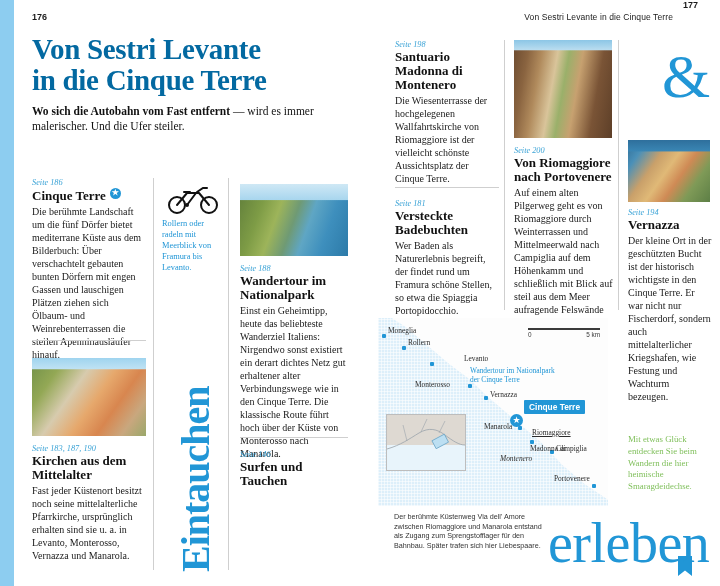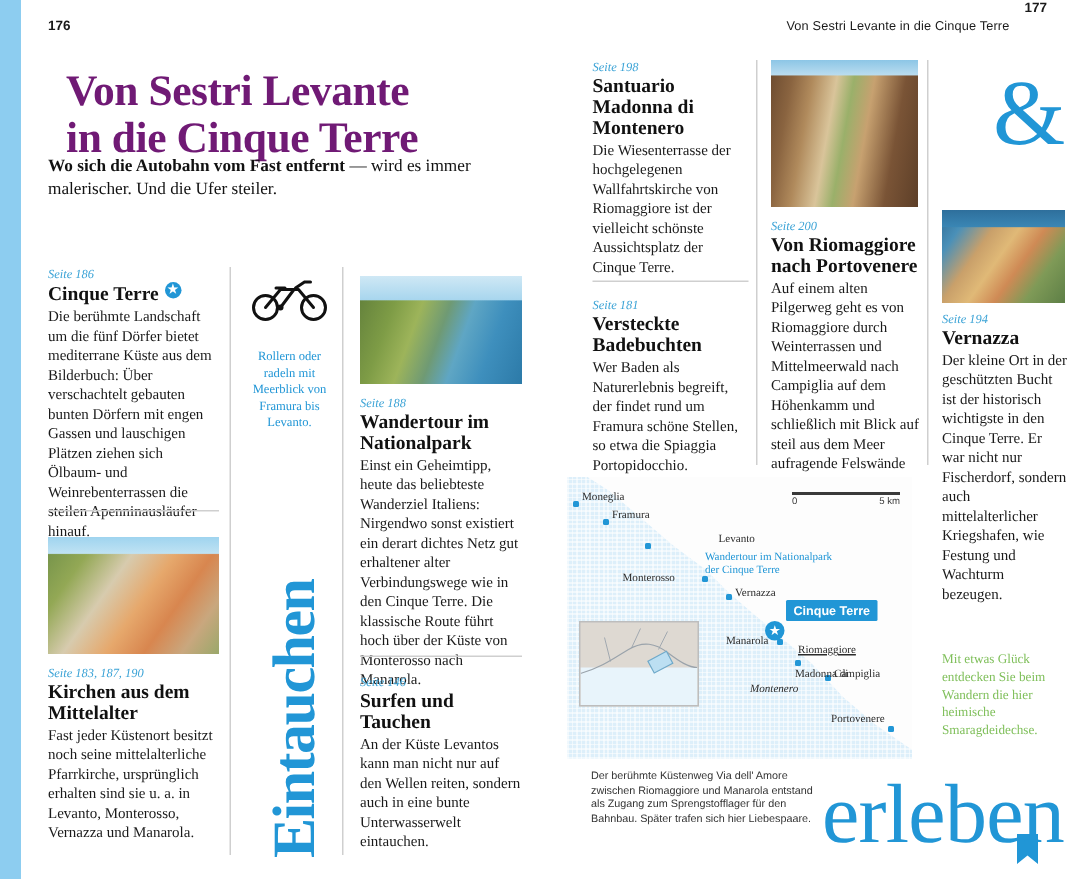--- a/index.html
+++ b/index.html
@@ -14,21 +14,21 @@
   .edge-left{position:absolute;left:0;top:0;width:14px;height:586px;background:#8dcdf0;}
 
   .page-num{position:absolute;font-family:"Liberation Sans",sans-serif;font-weight:bold;font-size:9px;color:#1a1a1a;}
   #pn-left{left:32px;top:12px;}
   #pn-right{right:22px;top:0;}
   .run-head{position:absolute;right:47px;top:12px;font-family:"Liberation Sans",sans-serif;font-size:8.5px;color:#1a1a1a;letter-spacing:.1px;}
 
   
   .headline{position:absolute;left:32px;top:34px;width:310px;}
   .headline h1{
-    margin:12px;font-size:29px;line-height:1.07;font-weight:bold;color:#701a75;
+    margin:0;font-size:29px;line-height:1.07;font-weight:bold;color:#0369a1;
     letter-spacing:-.3px;
   }
   .standfirst{position:absolute;left:32px;top:104px;width:300px;font-size:11.5px;line-height:1.34;color:#111;}
   .standfirst b{font-weight:bold;}
 
   
   .col{position:absolute;}
   .seite{font-style:italic;font-size:8.3px;color:#3ba3d6;margin-bottom:1px;font-family:"Liberation Serif",serif;}
   .teaser-title{font-size:13px;line-height:1.08;font-weight:bold;color:#111;margin:0 0 2px 0;}
   .body-txt{font-size:10px;line-height:1.3;color:#1a1a1a;text-align:left;}
@@ -79,21 +79,21 @@
     position:absolute;color:#2196d6;font-weight:normal;
     font-size:56px;line-height:1;font-family:"Liberation Serif",serif;letter-spacing:-.5px;
   }
   .ampersand{
     position:absolute;color:#2196d6;font-size:62px;line-height:1;
     font-family:"Liberation Serif",serif;font-weight:normal;
   }
 
   
   .bike-wrap{position:absolute;text-align:center;}
-  .bike-cap{font-size:8.4px;line-height:1.3;color:#2196d6;text-align:center;margin-top:14px;}
+  .bike-cap{font-size:8.4px;line-height:1.3;color:#2196d6;text-align:left;margin-top:1px;}
 
   
   .green-cap{position:absolute;font-size:8.8px;line-height:1.34;color:#7fbf5a;}
 
   
   .map{position:absolute;left:378px;top:318px;width:230px;height:188px;background:#eaf6fc;overflow:hidden;}
   .sea{position:absolute;inset:0;
     background:
       repeating-linear-gradient(0deg,rgba(255,255,255,.55) 0 1px,rgba(0,0,0,0) 1px 3px),
       repeating-linear-gradient(90deg,rgba(255,255,255,.55) 0 1px,rgba(0,0,0,0) 1px 3px),
@@ -175,21 +175,20 @@
     <div class="seite">Seite 188</div>
     <div class="teaser-title">Wandertour im Nationalpark</div>
     <div class="body-txt">Einst ein Geheimtipp, heute das beliebteste Wanderziel Italiens: Nirgendwo sonst existiert ein derart dichtes Netz gut erhaltener alter Verbindungswege wie in den Cinque Terre. Die klassische Route führt hoch über der Küste von Monterosso nach Manarola.</div>
   </div>
 
   <div style="position:absolute;left:240px;top:437px;width:108px;border-top:1px solid #cfcfcf;"></div>
 
   <div class="col" style="left:240px;top:450px;width:108px;">
     <div class="seite">Seite 146</div>
     <div class="teaser-title">Surfen und Tauchen</div>
-    <div class="body-txt">An der Küste Levantos kann man nicht nur auf den Wellen reiten, sondern auch in eine bunte Unterwasserwelt eintauchen.</div>
   </div>
 
   <div class="col" style="left:395px;top:40px;width:104px;">
     <div class="seite">Seite 198</div>
     <div class="teaser-title">Santuario Madonna di Montenero</div>
     <div class="body-txt">Die Wiesenterrasse der hochgelegenen Wallfahrtskirche von Riomaggiore ist der vielleicht schönste Aussichtsplatz der Cinque Terre.</div>
   </div>
 
   <div style="position:absolute;left:395px;top:187px;width:104px;border-top:1px solid #cfcfcf;"></div>
 
@@ -233,24 +232,24 @@
       <div class="bar"></div>
       <div class="ends">
         <span>0</span>
         <span>5 km</span>
       </div>
     </div>
 
     <div class="map-label" style="left:10px;top:8px;">Moneglia</div>
     <div class="map-dot" style="left:4px;top:16px;"></div>
 
-    <div class="map-label" style="left:30px;top:20px;">Framura</div>
+    <div class="map-label" style="left:30px;top:20px;">Rollern</div>
     <div class="map-dot" style="left:24px;top:28px;"></div>
 
-    <div class="map-label" style="left:72px;top:36px;padding-left:29px;">Levanto</div>
+    <div class="map-label" style="left:57px;top:36px;padding-left:29px;">Levanto</div>
     <div class="map-dot" style="left:52px;top:44px;"></div>
 
     <div class="map-label" style="left:37px;top:62px;">Monterosso</div>
     <div class="map-dot" style="left:90px;top:66px;"></div>
 
     <div class="map-label" style="left:112px;top:72px;">Vernazza</div>
     <div class="map-dot" style="left:106px;top:78px;"></div>
 
     <div class="map-label" style="left:106px;top:104px;">Manarola</div>
     <div class="map-dot" style="left:140px;top:108px;"></div>

